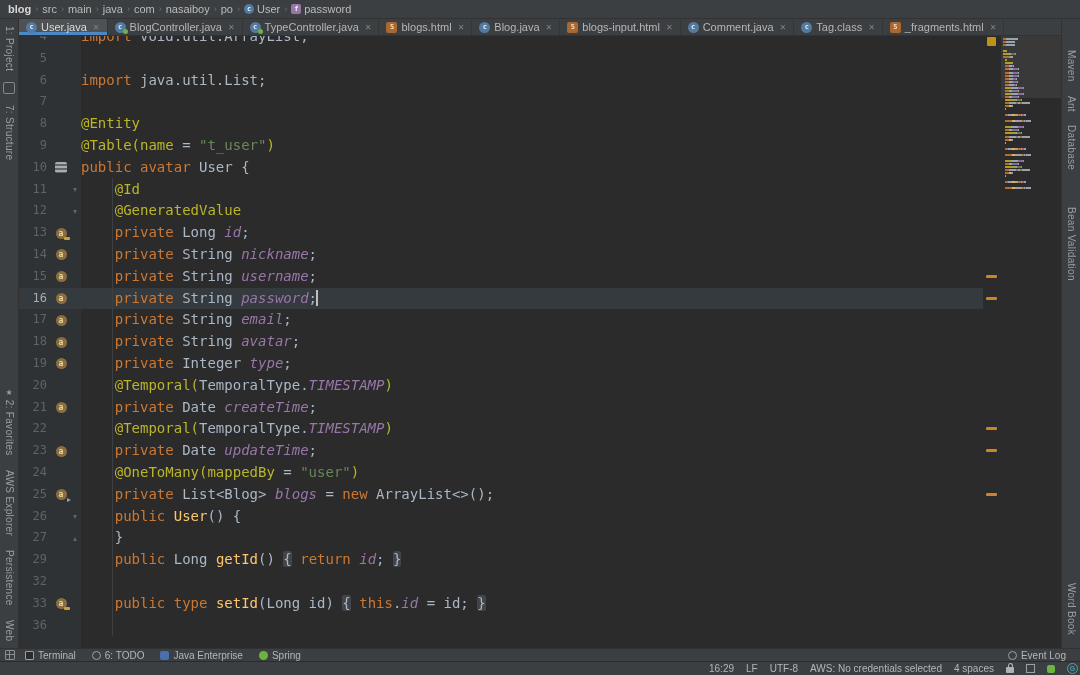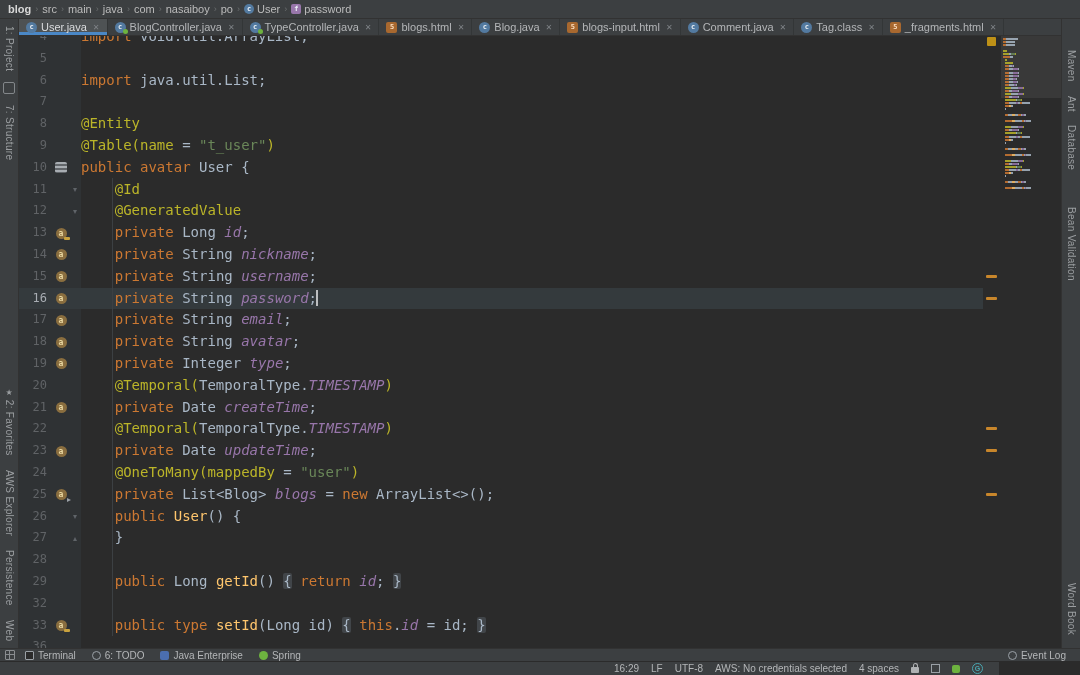--- a/index.html
+++ b/index.html
@@ -109,22 +109,22 @@
   .bbi{display:inline-block;width:9px;height:9px;margin-right:4px;box-sizing:border-box;}
   .bbi-term{background:#2B2B2B;border:1px solid #9AA0A6;border-radius:1px;}
   .bbi-todo{border:1px solid #9AA0A6;border-radius:50%;}
   .bbi-je{background:#4B6EAF;border-radius:2px;}
   .bbi-spring{background:#6DB33F;border-radius:50%;}
   .bbi-evt{border:1px solid #9AA0A6;border-radius:50%;}
   .tw-switch{width:10px;height:10px;border:1px solid #8A8D90;border-radius:1px;margin:0 10px 0 5px;position:relative;box-sizing:border-box;}
   .tw-switch::before{content:"";position:absolute;left:3px;top:0;bottom:0;width:1px;background:#8A8D90;}
   .tw-switch::after{content:"";position:absolute;left:0;right:0;top:3px;height:1px;background:#8A8D90;}
   .bb-spacer{flex:1;}
-  .sbar{position:absolute;left:0;top:661px;width:999px;height:14px;background:#3C3F41;border-top:1px solid #2B2B2B;
-    display:flex;align-items:center;justify-content:flex-end;gap:12px;font-size:10px;color:#B4B6B8;padding-right:16px;box-sizing:border-box;}
+  .sbar{position:absolute;left:0;top:661px;width:1080px;height:14px;background:#3C3F41;border-top:1px solid #2B2B2B;
+    display:flex;align-items:center;justify-content:flex-end;gap:12px;font-size:10px;color:#B4B6B8;padding-right:2px;box-sizing:border-box;}
   .lock{display:inline-block;width:8px;height:6px;background:#AFB1B3;border-radius:1px;position:relative;margin-top:2px;}
   .lock::before{content:"";position:absolute;left:1.5px;top:-4px;width:5px;height:4px;border:1.5px solid #AFB1B3;border-bottom:none;border-radius:3px 3px 0 0;box-sizing:border-box;}
   .mini-grid{display:inline-block;width:9px;height:9px;border:1px solid #9AA0A6;box-sizing:border-box;}
   .mini-green{display:inline-block;width:8px;height:8px;background:#6DB33F;border-radius:2px;}
   .gcirc{display:inline-flex;width:11px;height:11px;border:1px solid #49A6B0;border-radius:50%;color:#49A6B0;
     font:bold 7px/10px "Liberation Sans",sans-serif;justify-content:center;align-items:center;box-sizing:border-box;}
 </style>
 </head>
 <body>
 
@@ -407,26 +407,20 @@
         <span class="ln">26</span>
         <span class="gslot"></span>
         <span class="fslot">▾</span>
         <span class="code">    <span class="tk-kw">public </span><span class="tk-mth">User</span><span class="tk-def">() {</span></span>
       </div>
       <div class="row">
         <span class="ln">27</span>
         <span class="gslot"></span>
         <span class="fslot">▴</span>
         <span class="code">    <span class="tk-def">}</span></span>
-      </div>
-      <div class="row">
-        <span class="ln">28</span>
-        <span class="gslot"></span>
-        <span class="fslot"></span>
-        <span class="code"></span>
       </div>
       <div class="row">
         <span class="ln">29</span>
         <span class="gslot"></span>
         <span class="fslot"></span>
         <span class="code">    <span class="tk-kw">public</span><span class="tk-def"> Long </span><span class="tk-mth">getId</span><span class="tk-def">() </span><span class="tk-fold">{</span><span class="tk-def"> </span><span class="tk-kw">return</span><span class="tk-def"> </span><span class="tk-fld">id</span><span class="tk-def">; </span><span class="tk-fold">}</span></span>
       </div>
       <div class="row">
         <span class="ln">32</span>
         <span class="gslot"></span>

